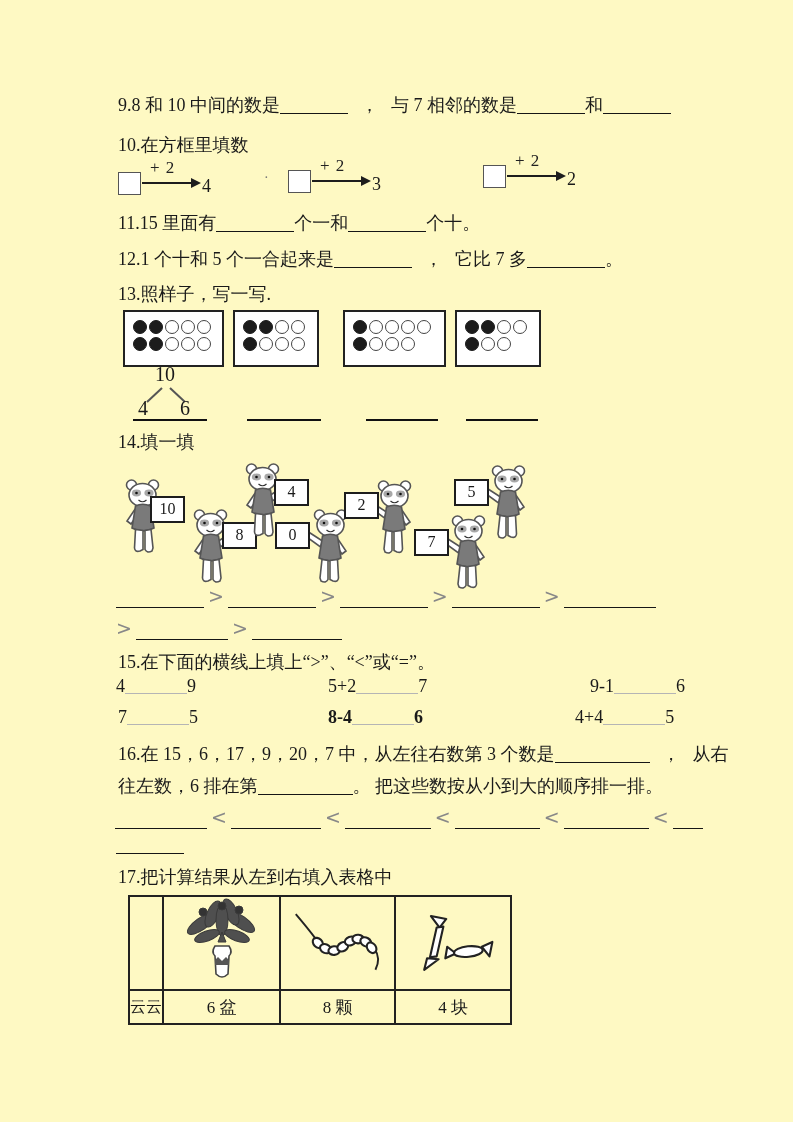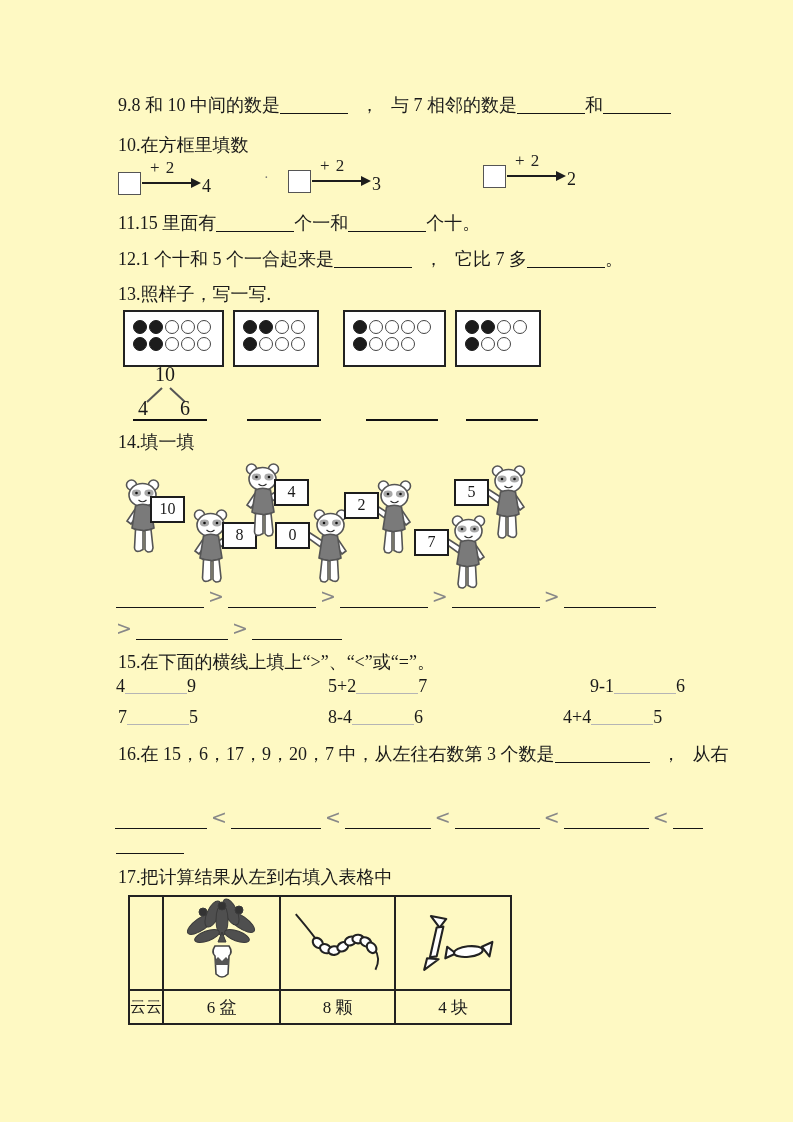--- a/index.html
+++ b/index.html
@@ -185,27 +185,30 @@
     <span class="blank" style="width:92px"></span>
       <span class="cmp">&gt;</span>
     <span class="blank" style="width:90px"></span>
   </div>
 
   <div class="abs qtext" style="left:118px;top:650px;">15.在下面的横线上填上“&gt;”、“&lt;”或“=”。</div>
   <div class="q15col" style="left:116px;top:676px;"><span>4</span><span class="gblank"></span><span>9</span></div>
   <div class="q15col" style="left:328px;top:676px;"><span>5+2</span><span class="gblank"></span><span>7</span></div>
   <div class="q15col" style="left:590px;top:676px;"><span>9-1</span><span class="gblank"></span><span>6</span></div>
   <div class="q15col" style="left:118px;top:707px;"><span>7</span><span class="gblank"></span><span>5</span></div>
-  <div class="q15col" style="left:328px;top:707px;"><span>8-4</span><span class="gblank"></span><span>6</span></div>
-  <div class="q15col" style="left:563px;top:707px;"><span>4+4</span><span class="gblank"></span><span>5</span></div>
+  <div class="q15col" style="left:328px;top:707px;font-weight:bold;"><span>8-4</span><span class="gblank"></span><span>6</span></div>
+  <div class="q15col" style="left:575px;top:707px;"><span>4+4</span><span class="gblank"></span><span>5</span></div>
 
   <div class="abs qtext" style="left:118px;top:742px;">
     <span>16.在 15，6，17，9，20，7 中，从左往右数第 3 个数是</span><span class="blank w95"></span>
     <span style="margin:0 8px;">，</span>
     <span>从右</span>
+  </div>
+  <div class="abs qtext" style="left:118px;top:774px;">
+    <span>往左数，6 排在第</span><span class="blank w95"></span><span>。 把这些数按从小到大的顺序排一排。</span>
   </div>
   <div class="abs cmprow" style="left:115px;top:806px;">
     <span class="blank" style="width:92px"></span>
       <span class="cmp">&lt;</span>
     <span class="blank" style="width:90px"></span>
       <span class="cmp">&lt;</span>
     <span class="blank" style="width:86px"></span>
       <span class="cmp">&lt;</span>
     <span class="blank" style="width:85px"></span>
       <span class="cmp">&lt;</span>

